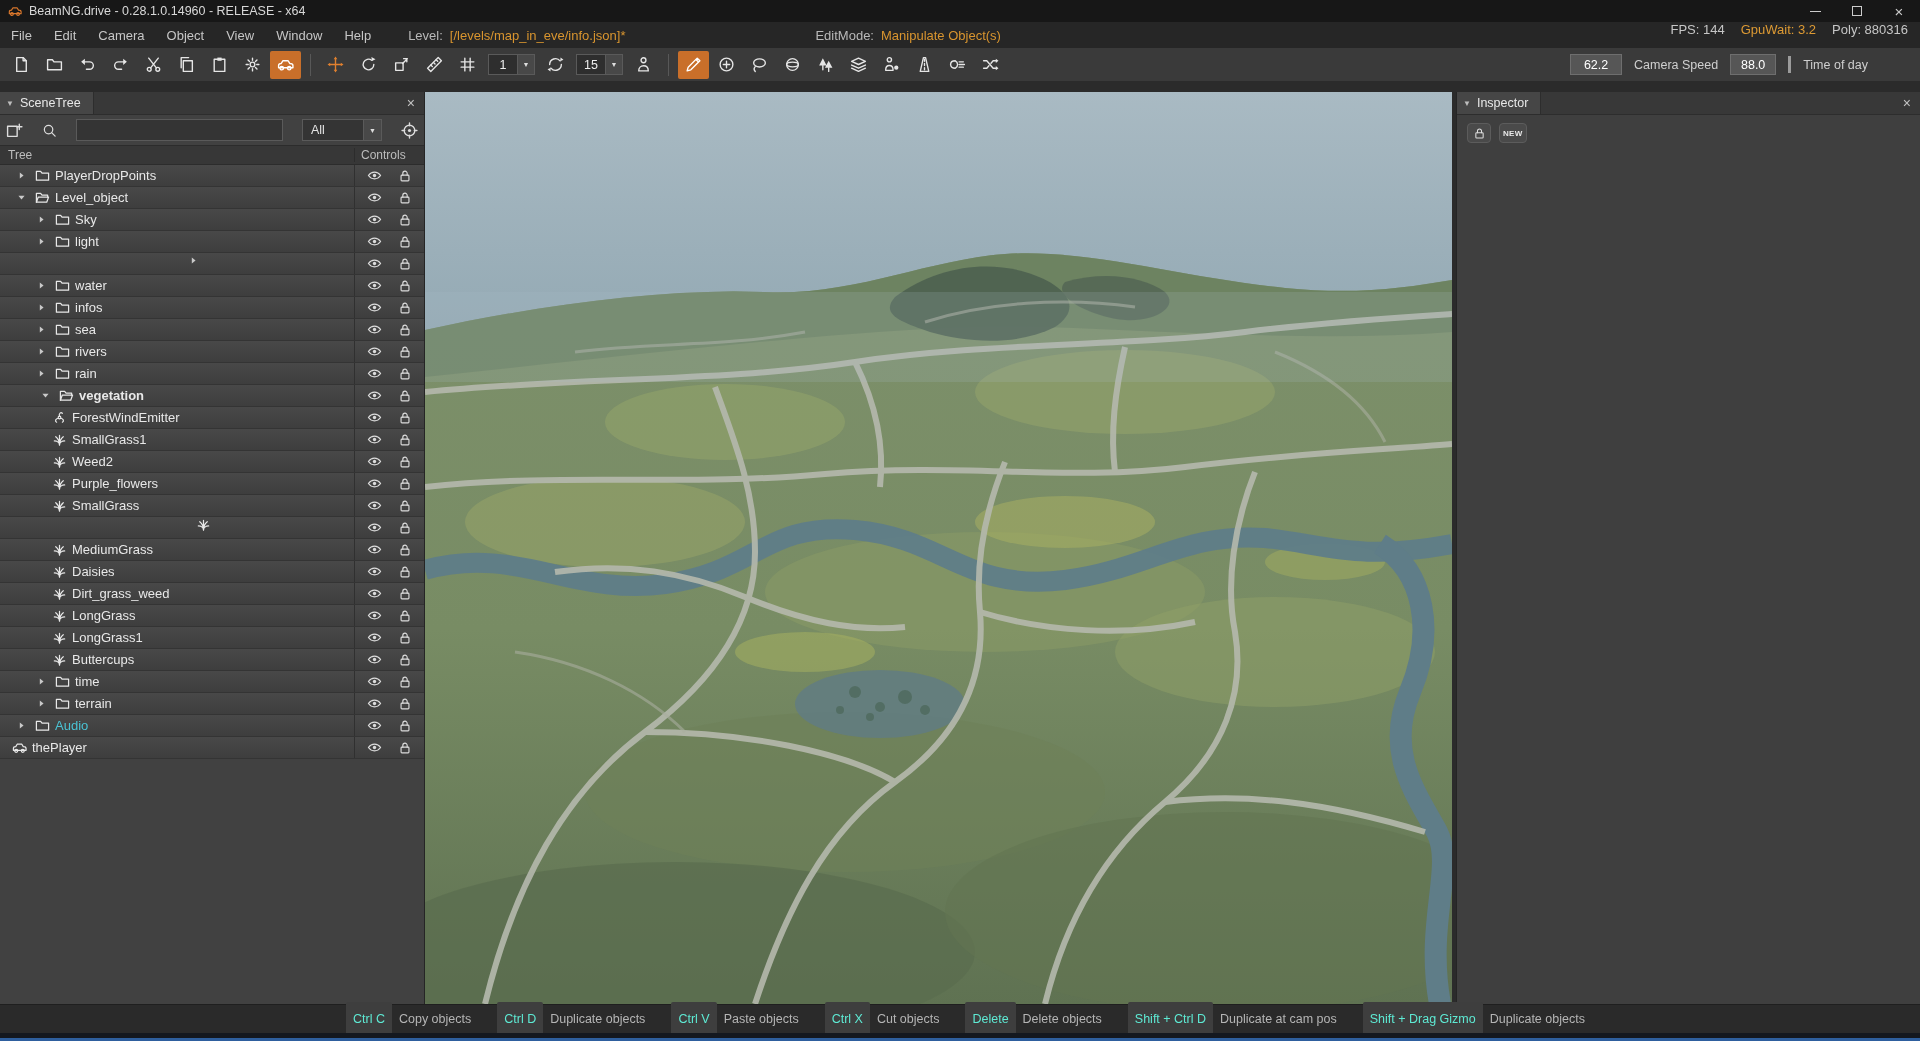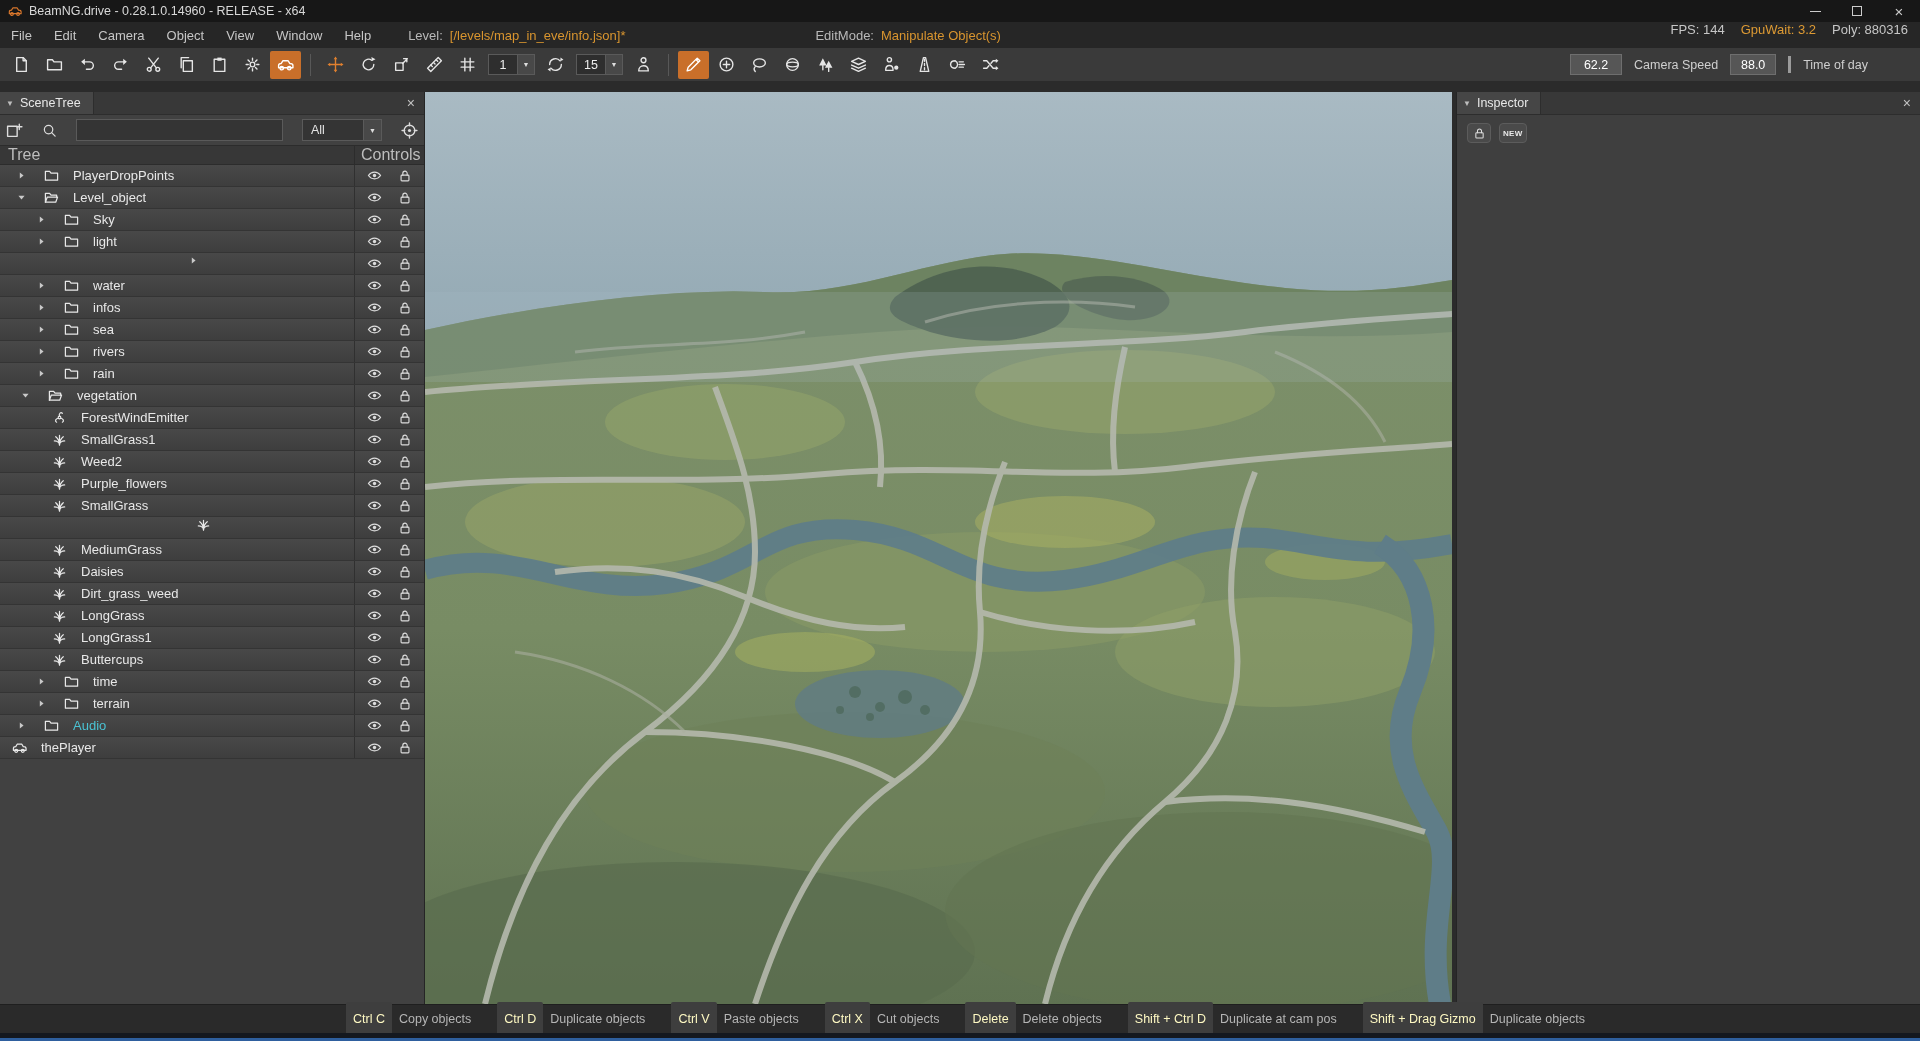--- a/index.html
+++ b/index.html
@@ -65,27 +65,27 @@
     border-right:1px solid #252525;display:flex;flex-direction:column}
   .st-search{height:30px;display:flex;align-items:center;gap:19px;padding:0 6px;background:#414141}
   .st-search .s-input{flex:1;height:22px;background:#343434;border:1px solid #5a5a5a;color:#ddd;
     font-size:12.5px;padding:0 6px;font-family:"Liberation Sans",sans-serif}
   .st-filter{display:flex;align-items:center}
   .st-filter .val{width:62px;height:22px;background:#343434;border:1px solid #5a5a5a;
     display:flex;align-items:center;padding:0 8px;font-size:12.5px;color:#e2e2e2}
   .st-filter .dd{width:18px;height:22px;background:#484848;border:1px solid #5a5a5a;border-left:none;
     display:flex;align-items:center;justify-content:center;font-size:7px;color:#ddd}
   .st-cols{height:20px;display:flex;align-items:center;background:#373737;
-    border-top:1px solid #2c2c2c;border-bottom:1px solid #2c2c2c;font-size:16px;color:#bdbdbd}
+    border-top:1px solid #2c2c2c;border-bottom:1px solid #2c2c2c;font-size:12px;color:#bdbdbd}
   .st-cols .c-tree{flex:1;padding-left:8px}
   .st-cols .c-controls{width:70px;padding-left:6px;border-left:1px solid #2c2c2c}
   .st-rows{flex:1;overflow:hidden}
   .tree-row{height:22px;display:flex;align-items:stretch;
     background:linear-gradient(#484848,#3e3e3e);border-bottom:1px solid #343434}
-  .tree-left{flex:1;display:flex;align-items:center;gap:14px;overflow:hidden;color:#e8e8e8}
+  .tree-left{flex:1;display:flex;align-items:center;gap:5px;overflow:hidden;color:#e8e8e8}
   .tree-arrow{width:18px;height:14px;display:inline-flex;align-items:center;justify-content:center;color:#c9c9c9;flex:none}
   .tree-label{font-size:13px;white-space:nowrap}
   .tree-controls{width:70px;border-left:1px solid #303030;display:flex;align-items:center;
     justify-content:space-between;padding:0 12px;color:#dcdcdc}
 
   
   .viewport{position:absolute;left:425px;top:92px;width:1027px;height:912px;overflow:hidden;background:#8da4af}
   .viewport svg{width:100%;height:100%;display:block}
 
   
@@ -93,21 +93,21 @@
     border-left:1px solid #252525;display:flex;flex-direction:column}
   .insp-tools{display:flex;gap:8px;padding:8px 10px;align-items:center}
   .insp-btn{min-width:24px;height:20px;background:#4a4a4a;border:1px solid #5c5c5c;border-radius:4px;
     display:flex;align-items:center;justify-content:center;color:#ddd;padding:0 3px}
   .insp-new{font-size:8px;font-weight:bold;letter-spacing:.3px;color:#e8e8e8}
 
   
   .statusbar{position:absolute;left:0;bottom:8px;width:100%;height:29px;background:#2a2a2a;
     display:flex;align-items:center;gap:26px;padding-left:346px;border-top:1px solid #1f1f1f}
   .sc-item{display:flex;align-items:center;gap:7px;white-space:nowrap}
-  .sc-keys{background:#3e3e3e;color:#fef9c3;font-size:12.5px;padding:10px 7px;border-radius:2px}
+  .sc-keys{background:#3e3e3e;color:#5eead4;font-size:12.5px;padding:10px 7px;border-radius:2px}
   .sc-desc{color:#b5b5b5;font-size:12.5px}
   .bottomstrip{position:absolute;left:0;bottom:0;width:100%;height:8px;
     background:linear-gradient(180deg,#14181f 0,#14181f 5px,#2e5f9e 5px,#2e5f9e 8px)}
 </style>
 </head>
 <body>
 
 <div class="root">
 
   <div class="titlebar">
@@ -658,21 +658,21 @@
             </span>
             <span class="icon">
               <svg class="ic" viewBox="0 0 16 16" style="width:14px;height:14px">
                 <rect x="3.5" y="7" width="9" height="6.5" rx="1"></rect>
                 <path d="M5.5 7V5a2.5 2.5 0 0 1 5 0v2"></path>
               </svg>
             </span>
           </div>
         </div>
         <div class="tree-row">
-          <div class="tree-left" style="padding-left: 16px;">
+          <div class="tree-left" style="padding-left: 36px; font-weight: bold;">
             <span class="tree-arrow">
               <svg class="ic" viewBox="0 0 16 16" style="width:11px;height:11px">
                 <path class="f" d="M3.5 5.5h9L8 11z"></path>
               </svg>
             </span>
             <span class="icon">
               <svg class="ic" viewBox="0 0 16 16" style="width:15px;height:15px">
                 <path d="M1.5 13V3.5h4.5l1.5 2h6v2"></path>
                 <path d="M3.5 7.5h11L12.5 13h-11z"></path>
               </svg>

